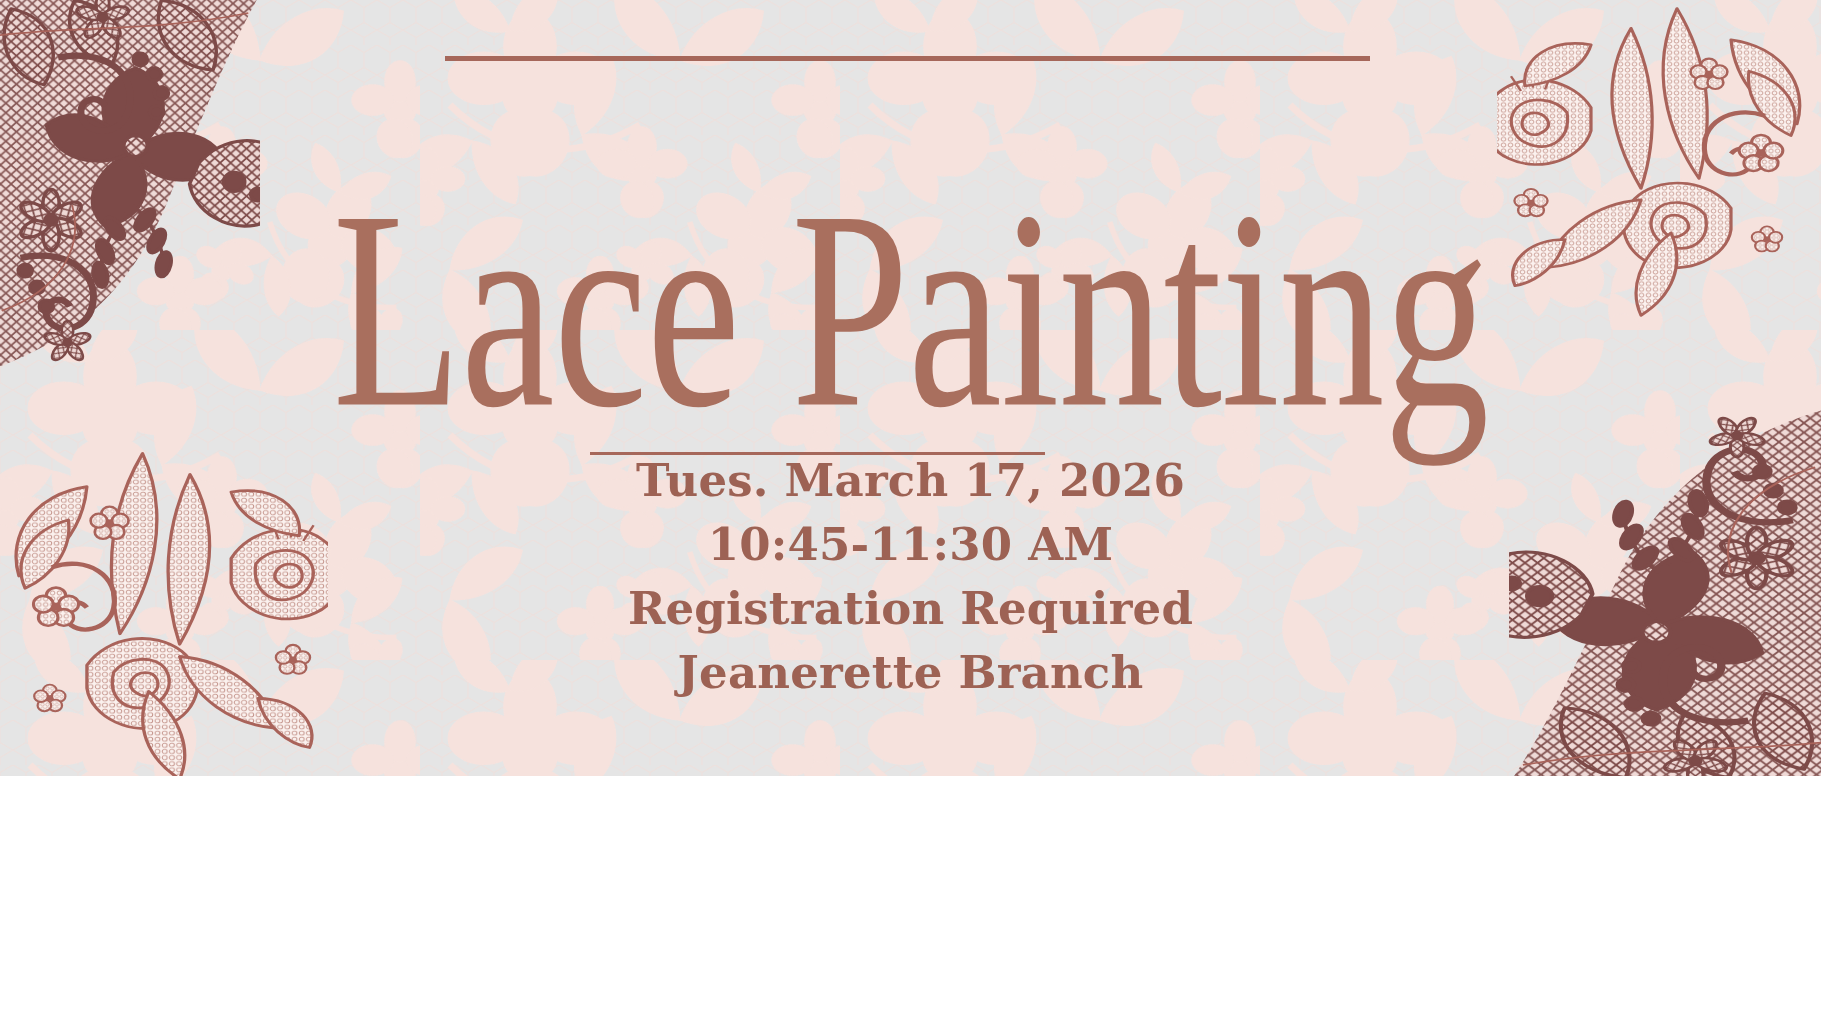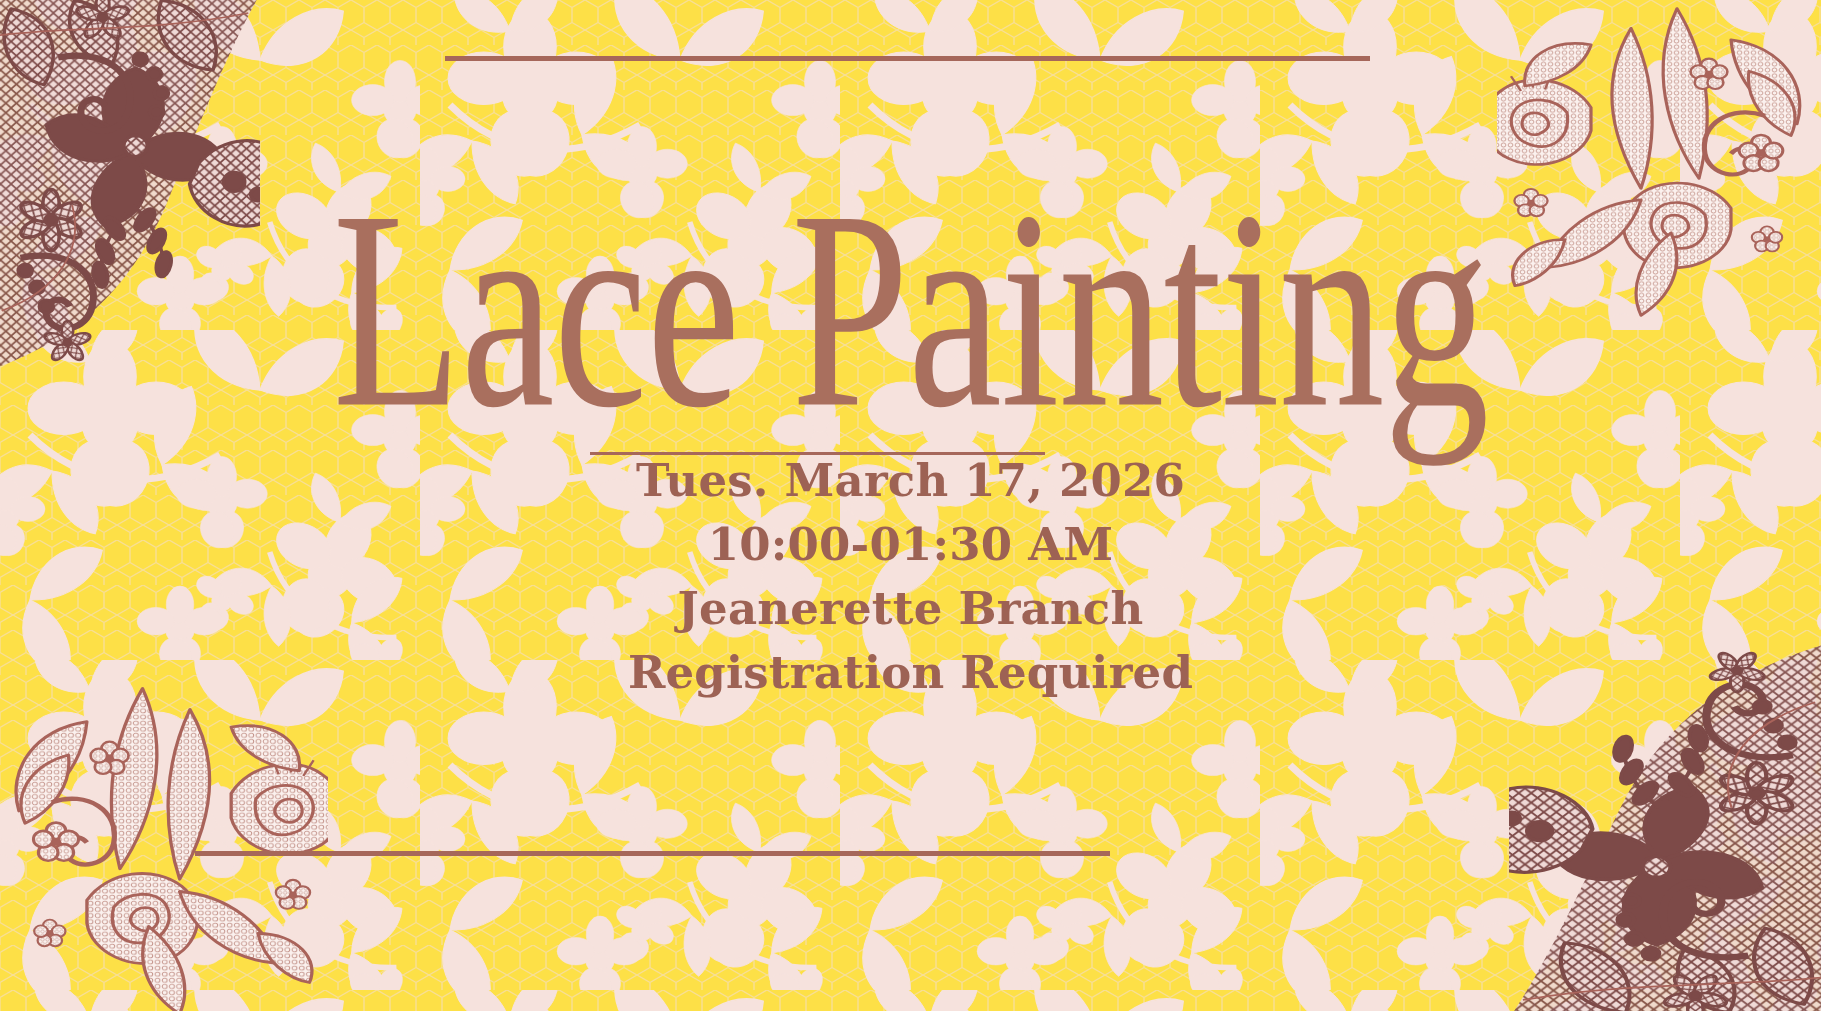--- a/index.html
+++ b/index.html
@@ -1,22 +1,22 @@
 <!DOCTYPE html>
 <html><head>
 <meta charset="utf-8">
 <style>
   html,body{margin:0;padding:0;background:#fff;}
   body{font-family:"Liberation Serif",serif;}
 
   #flyer{
     position:relative;
-    width:1821px;height:1011px;
+    width:1821px;height:776px;
     overflow:hidden;
-    background:#fde047;
+    background:#e5e5e5;
   }
 
   
   .bg-layer{position:absolute;inset:0;pointer-events:none;}
 
   
   .bg-mesh{opacity:.55;}
   
   .bg-floral{opacity:1;}
 
@@ -303,18 +303,18 @@
   </svg>
 
   <div class="rule rule-top"></div>
   <div class="rule rule-mid"></div>
   <div class="rule rule-bottom"></div>
 
   <div id="title">Lace Painting</div>
 
   <div id="details">
     <span class="line">Tues. March 17, 2026</span>
-    <span class="line">10:00-01:30 AM</span>
+    <span class="line">10:45-11:30 AM</span>
+    <span class="line">Registration Required</span>
     <span class="line">Jeanerette Branch</span>
-    <span class="line">Registration Required</span>
   </div>
 
 </div>
 
 </body></html>

